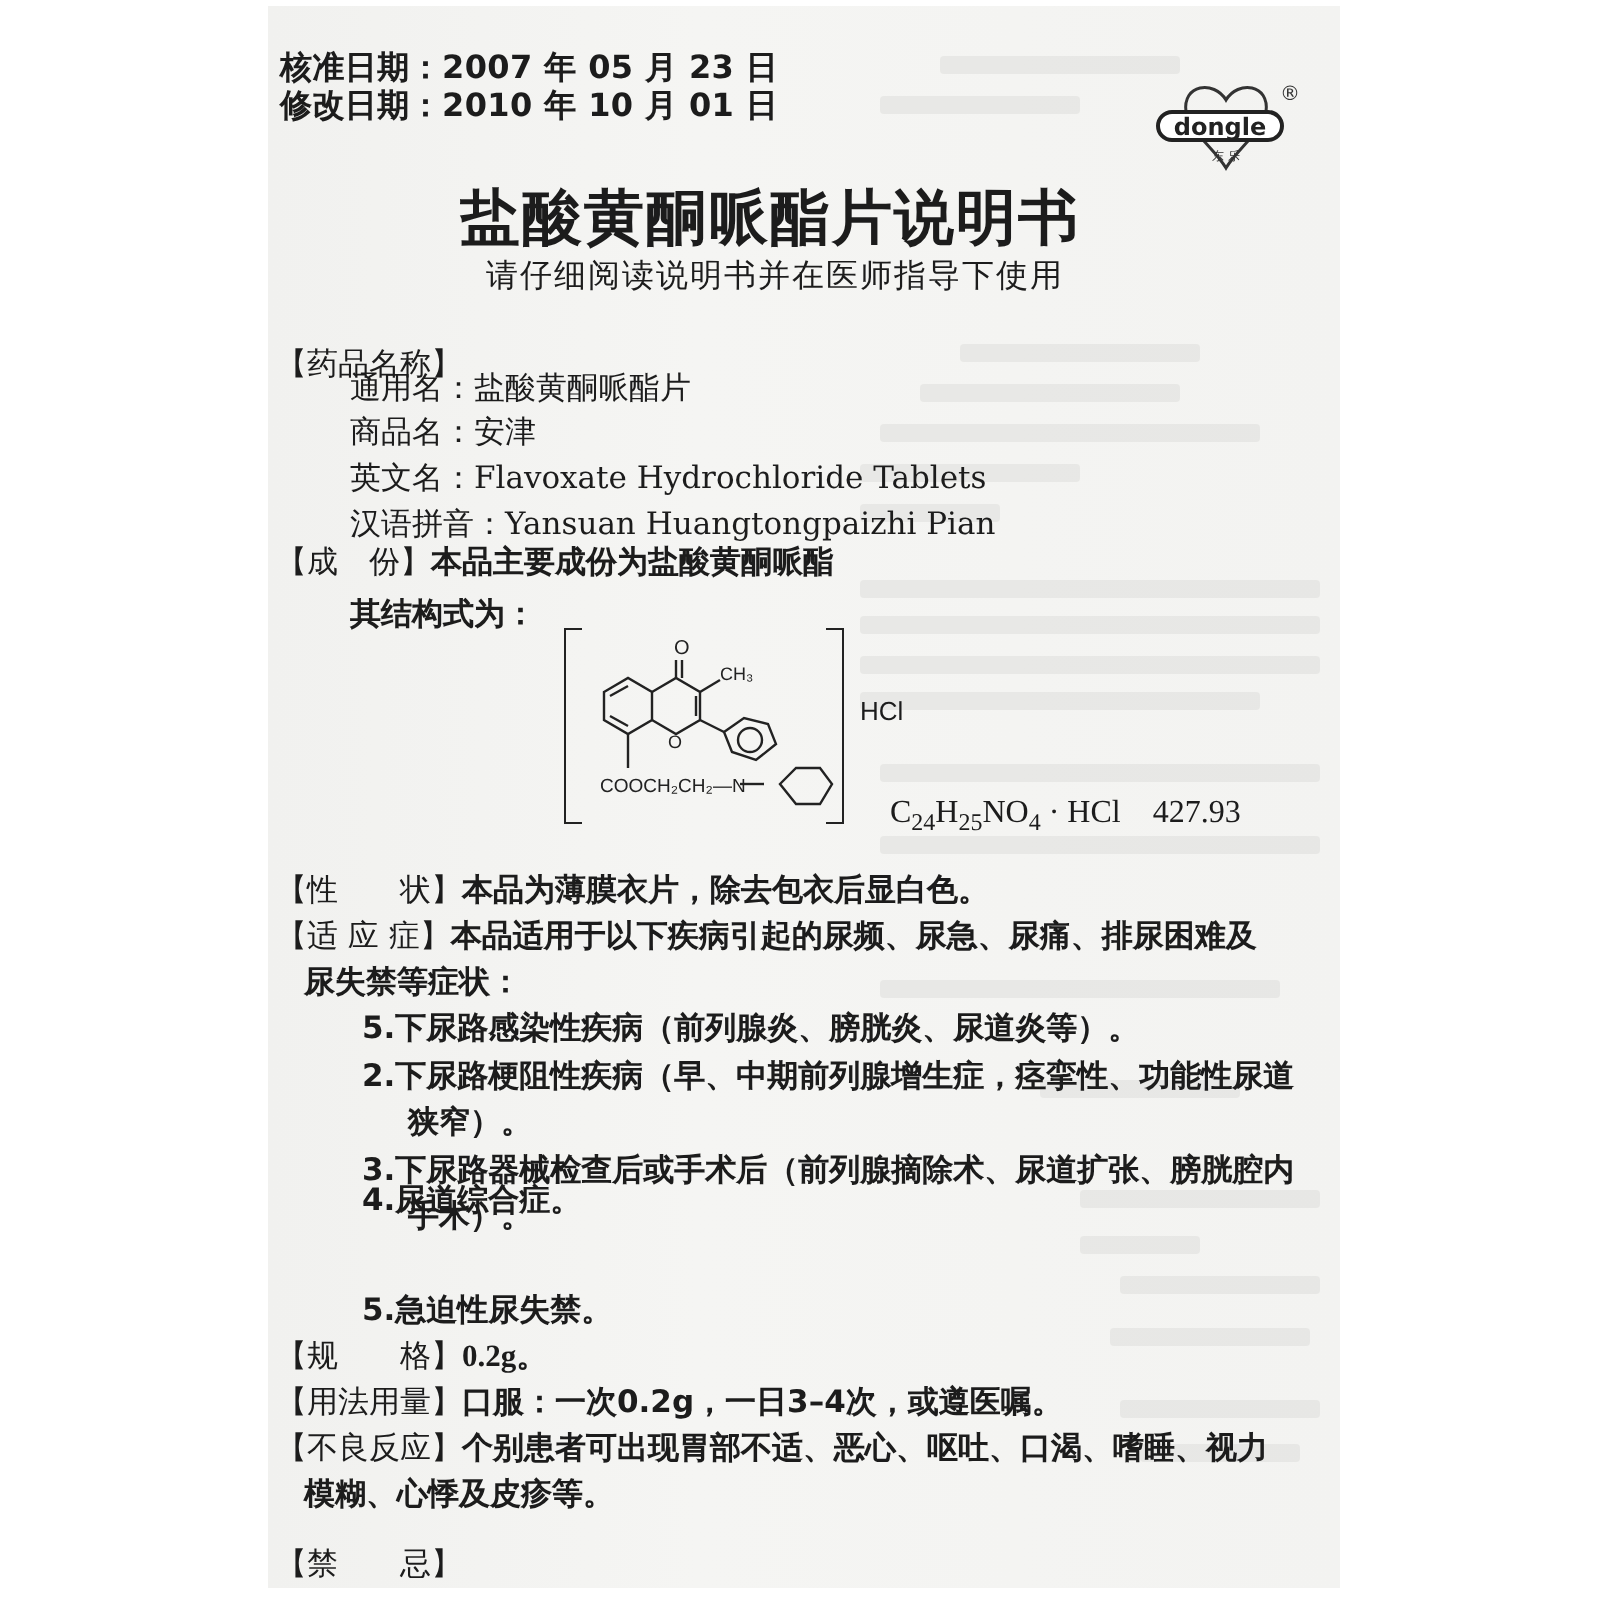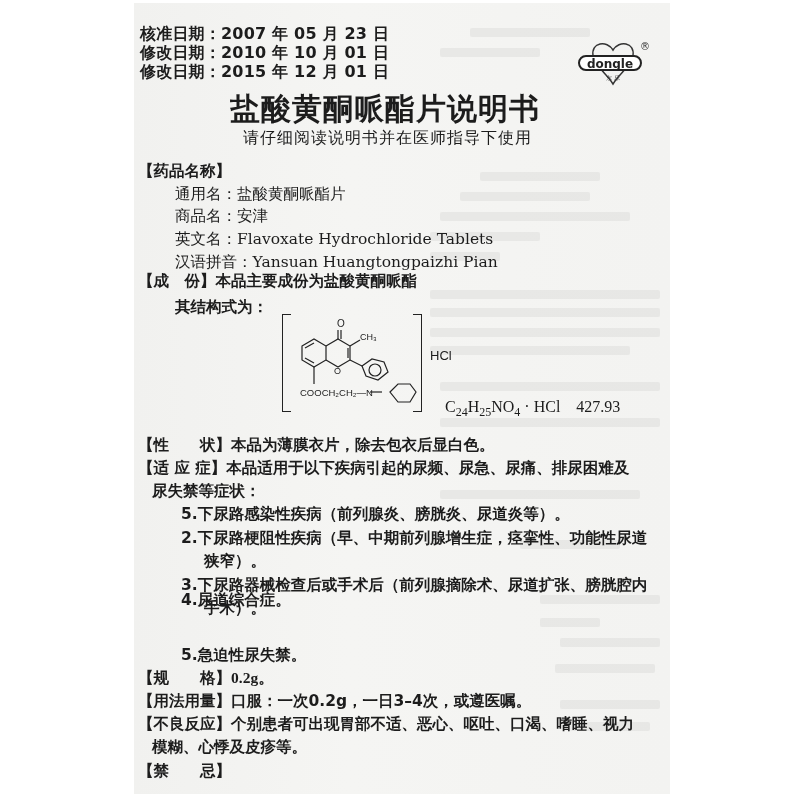--- a/index.html
+++ b/index.html
@@ -15,21 +15,21 @@
     position:absolute; height:9px; background:#d9d9d7; opacity:.45; border-radius:2px;
   }
   .abs { position:absolute; white-space:nowrap; }
   .sans { font-family: "DejaVu Sans", "Liberation Sans", sans-serif; }
   .dates { left:140px; top:24px; font-size:16px; font-weight:bold; line-height:19px; }
   .dates div { letter-spacing:0.2px; }
   .title { left:230px; top:89px; font-size:30px; font-weight:bold; letter-spacing:1px; font-family:"DejaVu Serif", serif; }
   .subtitle { left:243px; top:128px; font-size:16px; font-weight:normal; letter-spacing:1px; }
   .line { font-size:15.5px; line-height:22px; }
   .bold { font-weight:bold; }
-  .hdr { font-weight:bold; }
+  .hdr { font-weight:normal;margin-top:11px; }
   .logo { left:573px; top:38px; width:80px; height:50px; }
   .formula-box { left:282px; top:314px; width:140px; height:98px; }
   .bracket { position:absolute; top:0; width:8px; height:96px; border:1.6px solid #222; }
   .bracket.l { left:0; border-right:none; }
   .bracket.r { right:0; border-left:none; }
   .hcl { left:430px; top:348px; font-size:13px; font-family:"Liberation Sans", sans-serif; }
   .mf { left:445px; top:398px; font-size:16px; font-family:"Liberation Serif", serif; }
   .mf sub { font-size:12px; }
 </style>
 </head>
@@ -57,21 +57,20 @@
   <div class="ghost" style="left:540px;top:618px;width:60px;"></div>
   <div class="ghost" style="left:560px;top:638px;width:100px;"></div>
   <div class="ghost" style="left:555px;top:664px;width:100px;"></div>
   <div class="ghost" style="left:560px;top:700px;width:100px;"></div>
   <div class="ghost" style="left:570px;top:722px;width:80px;"></div>
 </div>
 
 <div class="abs dates sans">
   <div><span>核准日期：</span><span>2007 年 05 月 23 日</span></div>
   <div><span>修改日期：</span><span>2010 年 10 月 01 日</span></div>
-  <div><span>修改日期：</span><span>2015 年 12 月 01 日</span></div>
 </div>
 
 <div class="abs logo">
   <svg width="80" height="50" viewBox="0 0 80 50">
     <path d="M40 12 C34 2, 18 4, 20 18 C22 28, 34 36, 40 46 C46 36, 58 28, 60 18 C62 4, 46 2, 40 12 Z" fill="none" stroke="#333" stroke-width="1.5"></path>
     <rect x="6" y="18" width="62" height="14" rx="7" fill="#fff" stroke="#222" stroke-width="2"></rect>
     <text x="37" y="29.5" text-anchor="middle" font-family="DejaVu Sans, sans-serif" font-weight="bold" font-size="12" fill="#222">dongle</text>
     <text x="40" y="42" text-anchor="middle" font-family="DejaVu Sans, sans-serif" font-size="6" fill="#333">东 乐</text>
     <text x="72" y="12" text-anchor="middle" font-family="DejaVu Sans, sans-serif" font-size="10" fill="#333">®</text>
   </svg>

